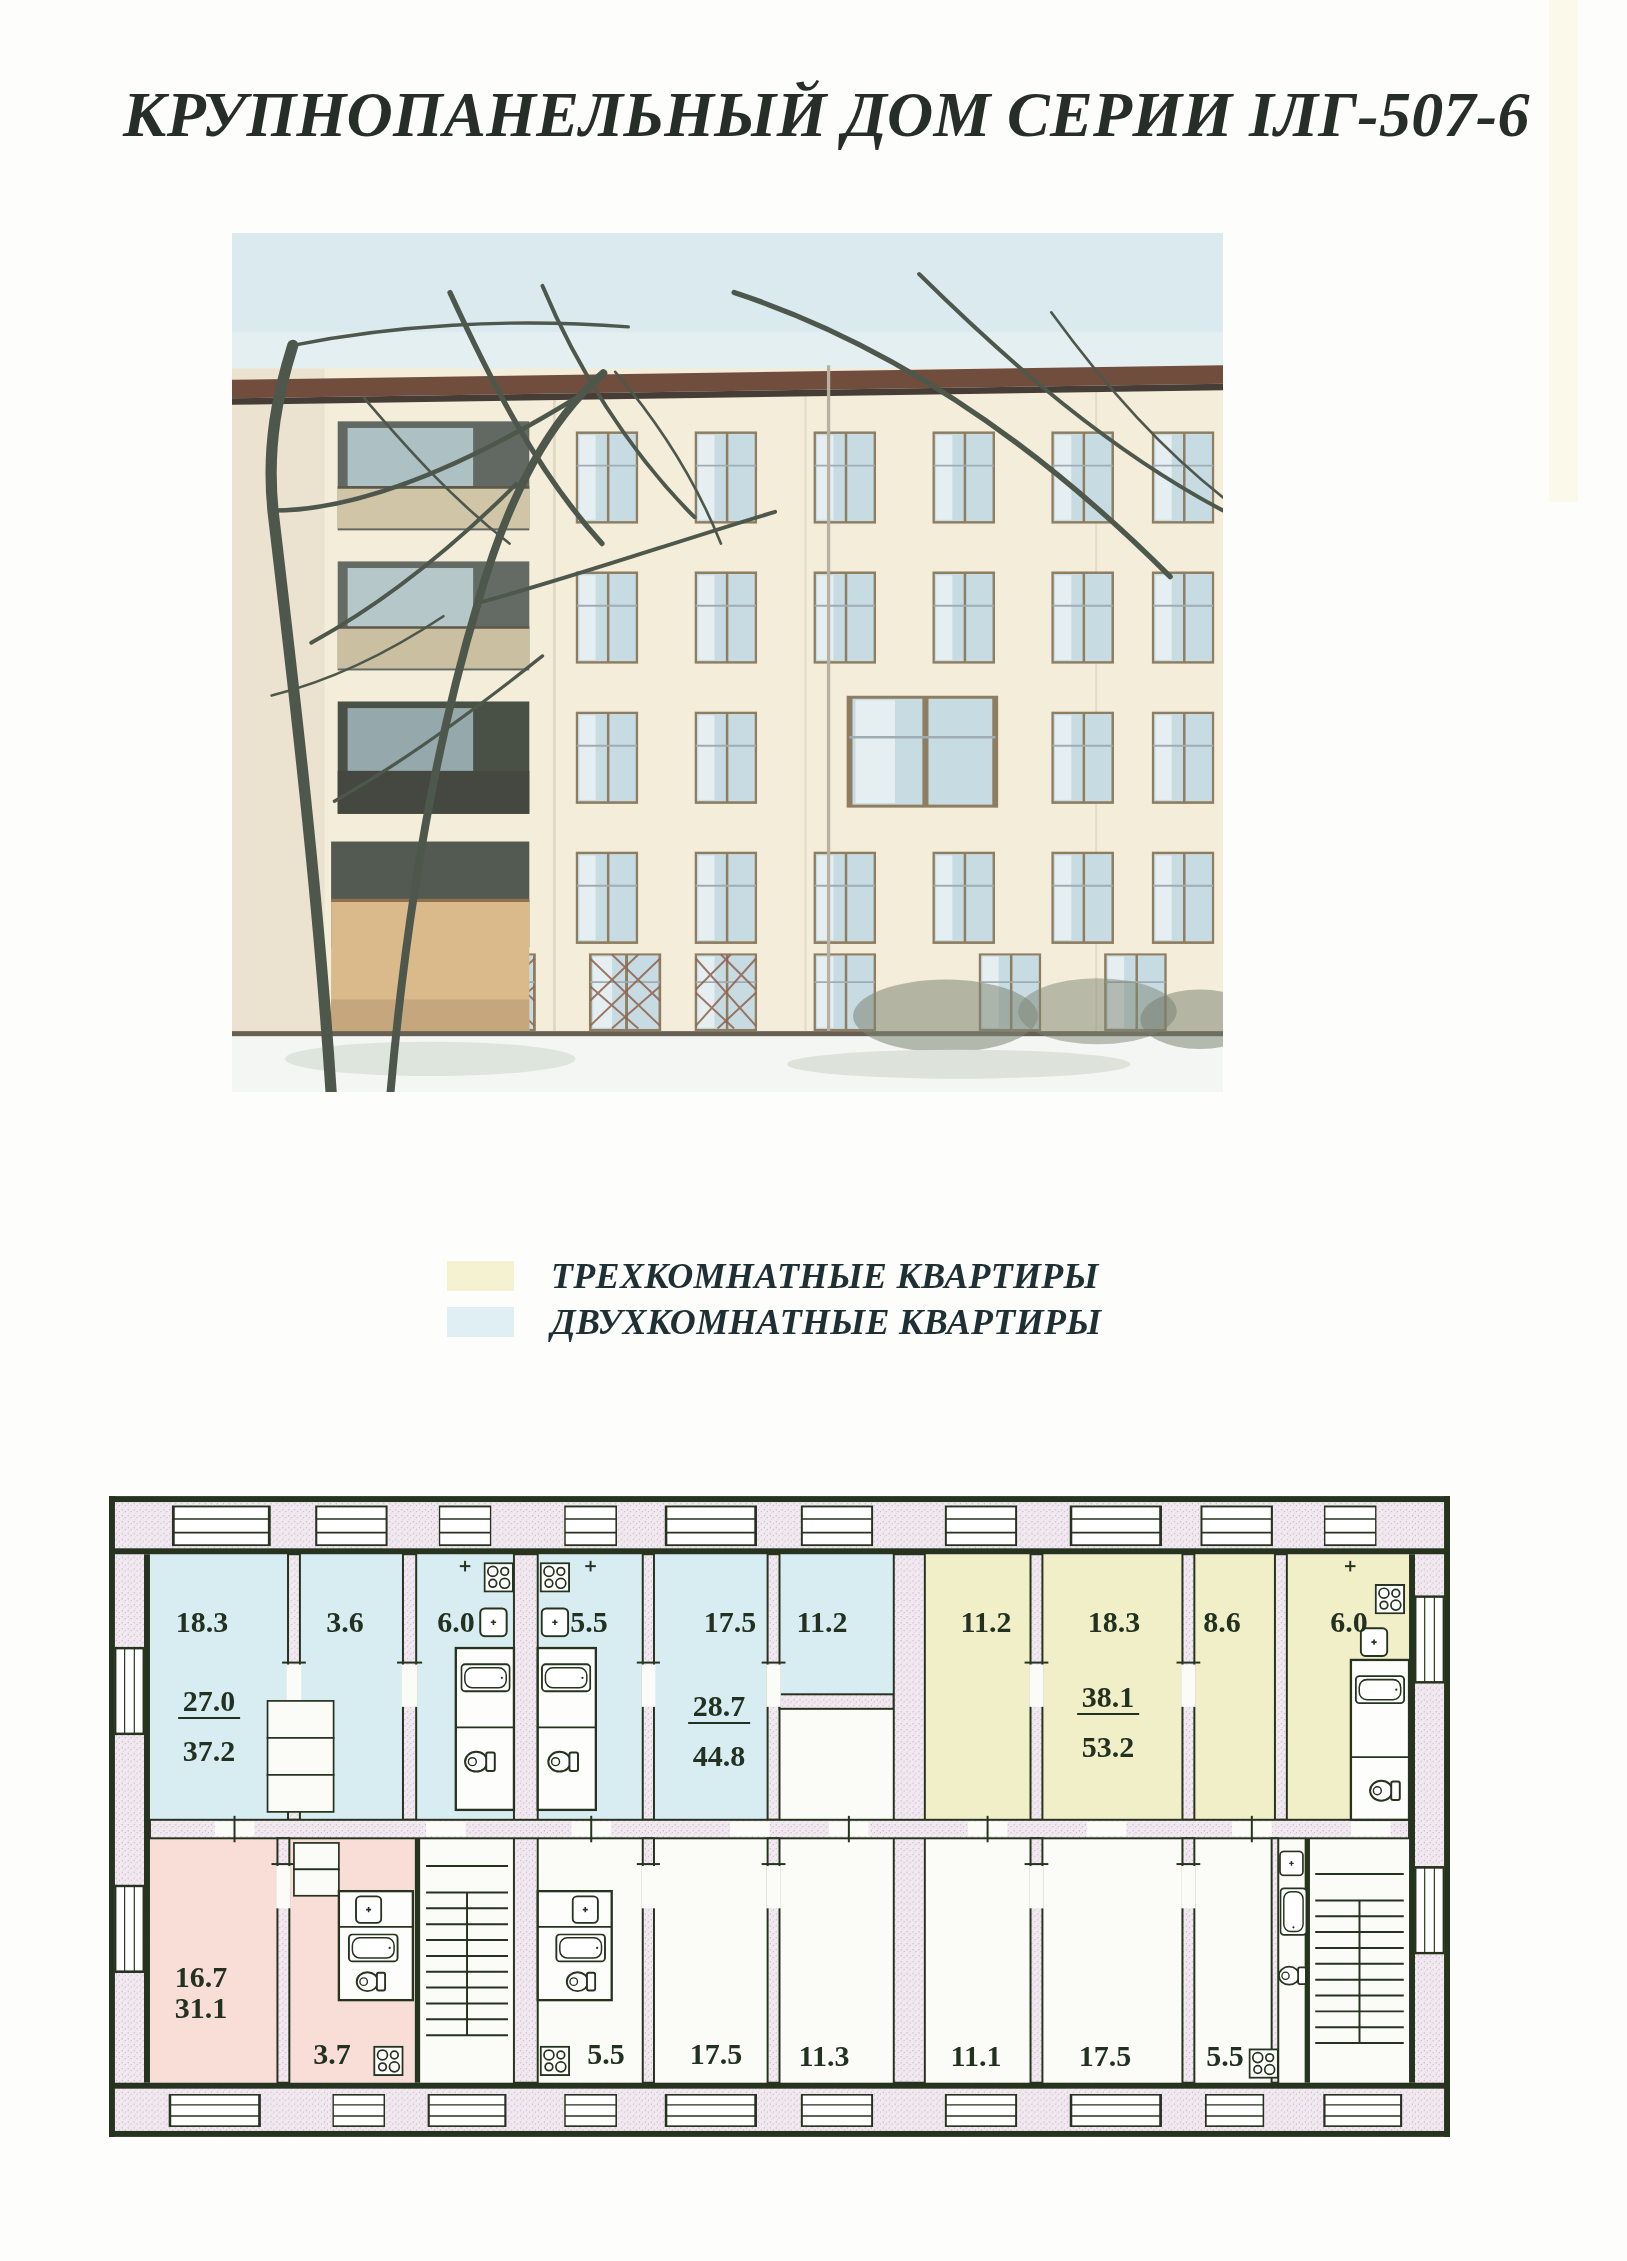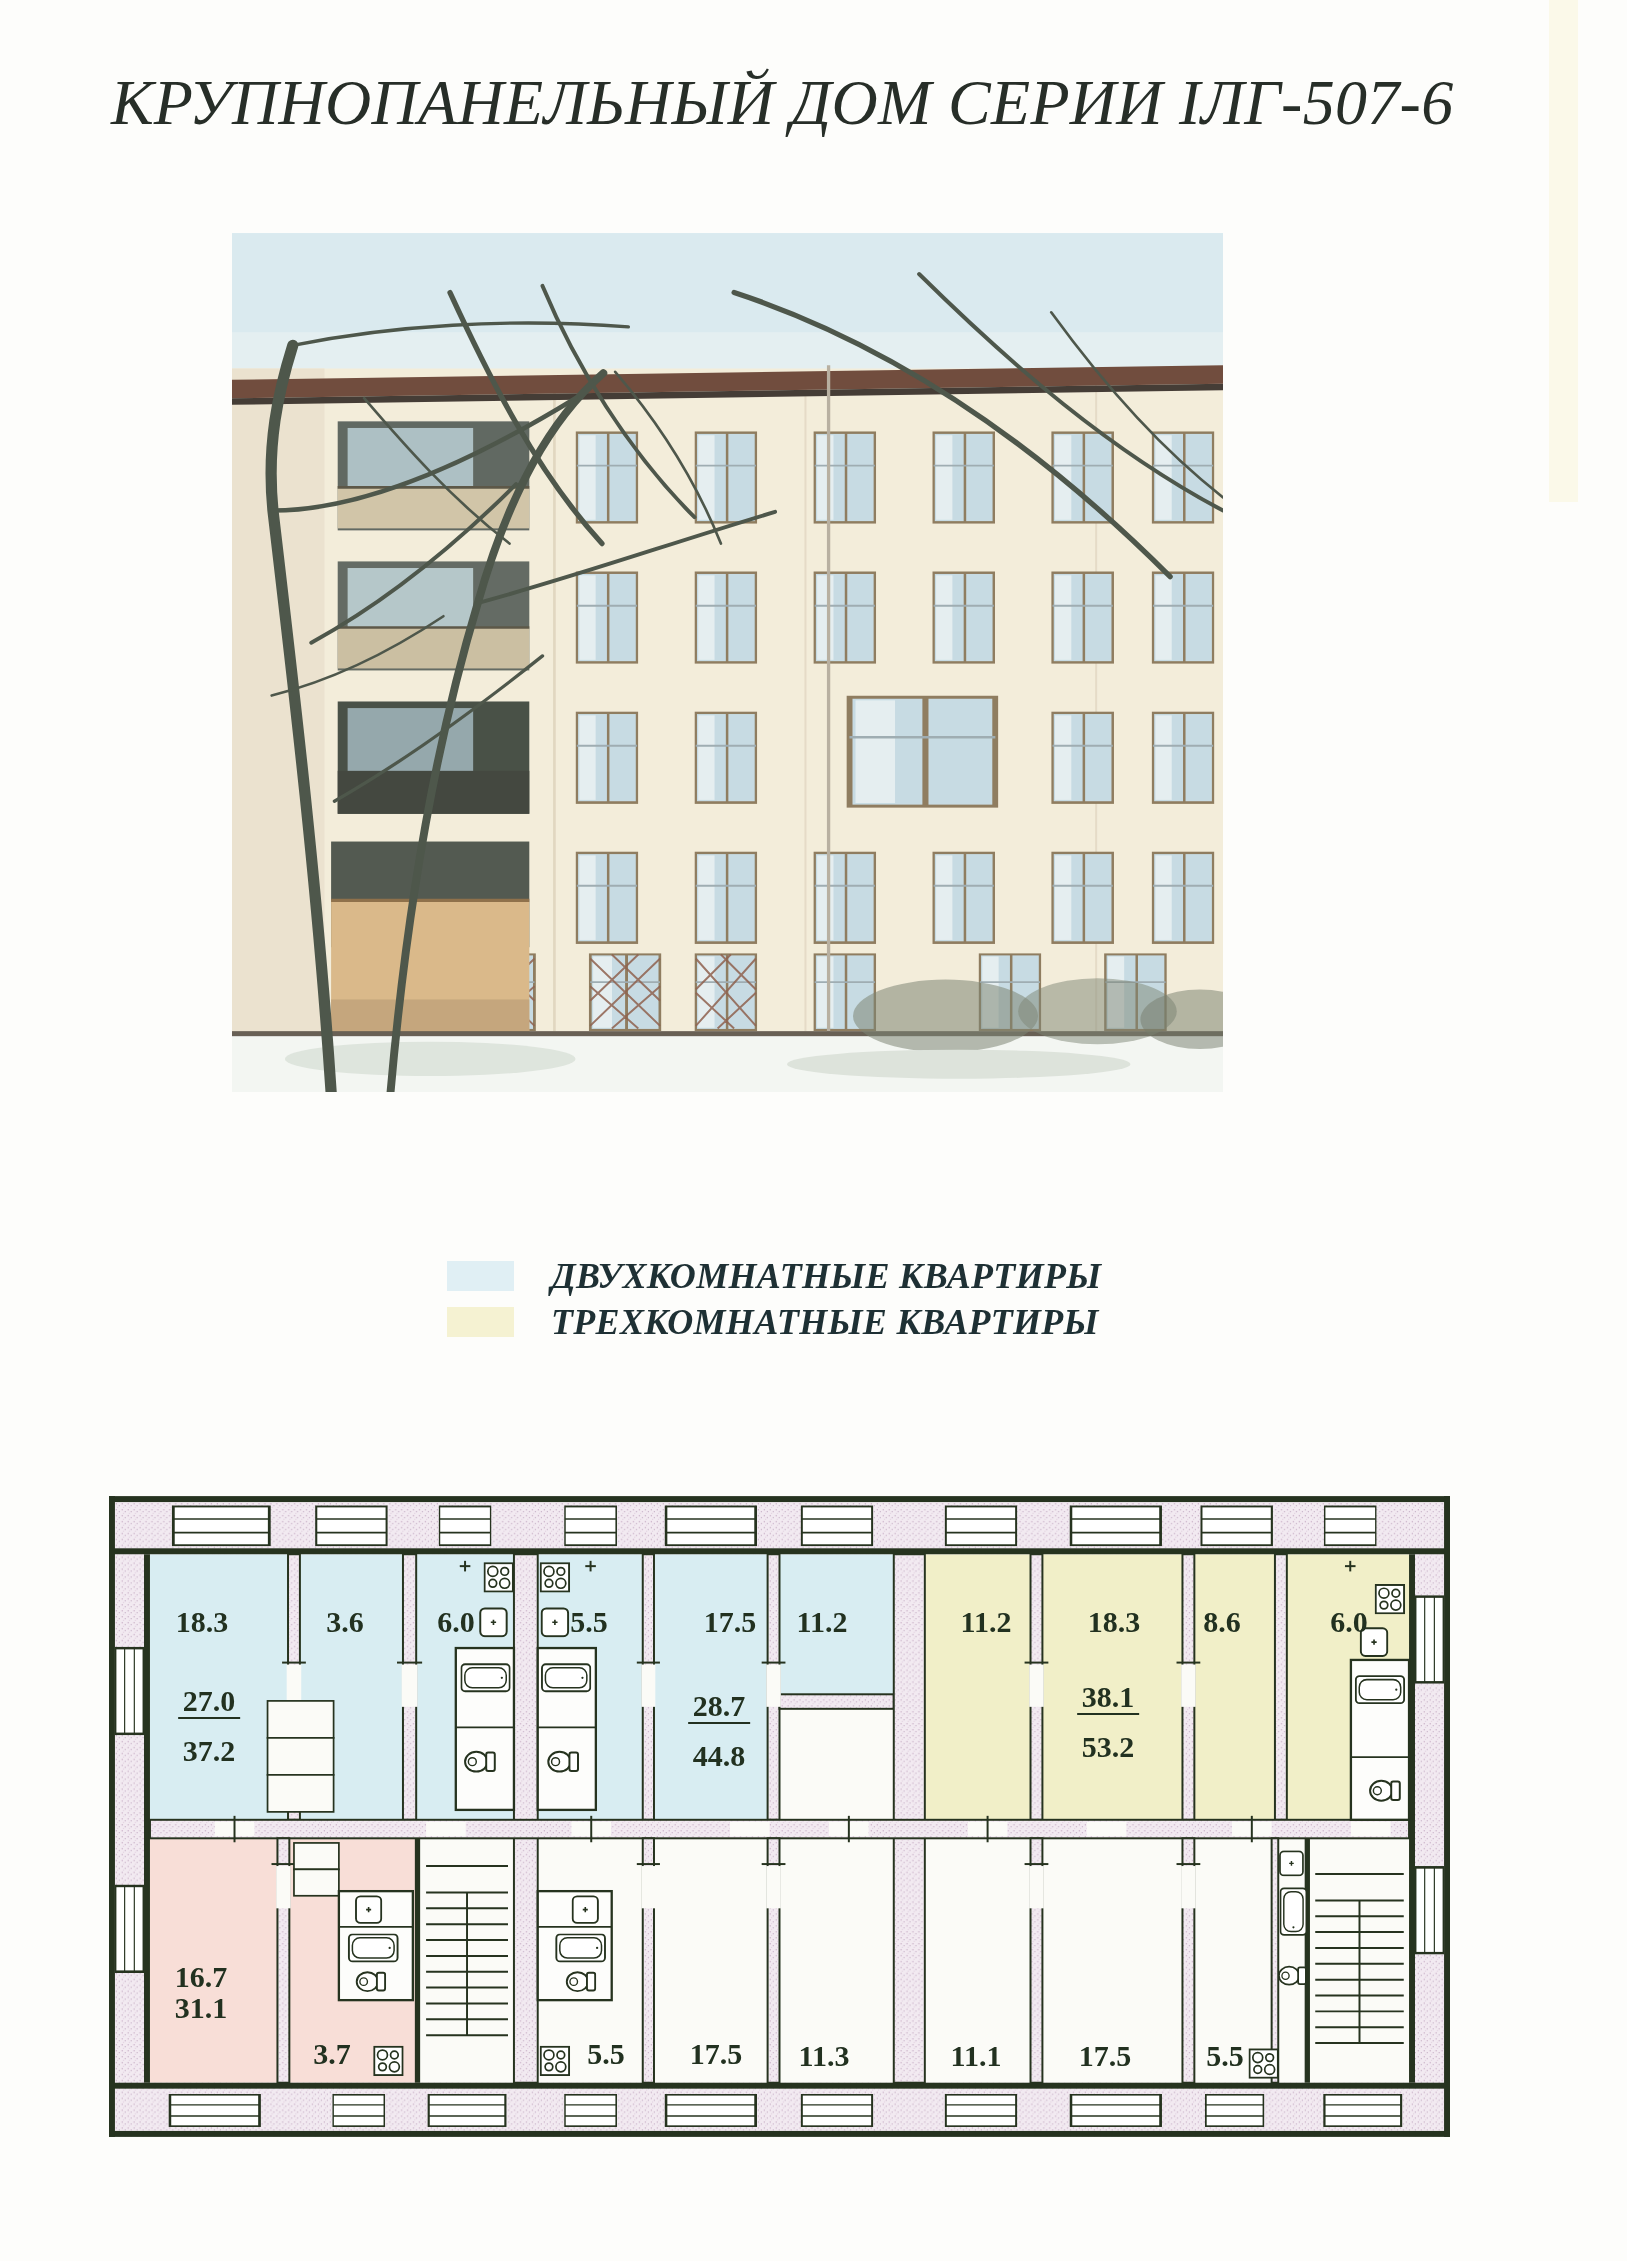--- a/index.html
+++ b/index.html
@@ -6,22 +6,22 @@
   body{
     width:1627px;height:2261px;position:relative;
     background:#fdfdfb;
     font-family:"Liberation Serif","DejaVu Serif",serif;
     overflow:hidden;
   }
   .scan-tint{position:absolute;left:1549px;top:0;width:29px;height:502px;background:#f8f3d0;opacity:.4;}
   
   .title{
     position:absolute;left:111px;top:66px;width:1413px;
-    font-size:64px;font-weight:normal;font-style:italic;
-    letter-spacing:0.3px;color:#272e28;white-space:nowrap;margin:0;
+    font-size:64px;font-weight:bold;font-style:italic;
+    letter-spacing:0.3px;color:#272e28;white-space:nowrap;margin:12px;
   }
   
   .photo{position:absolute;left:232px;top:233px;width:991px;height:859px;}
   .photo svg{display:block;width:100%;height:100%;}
   
   .legend{position:absolute;left:447px;top:1253px;}
   .legend-row{display:flex;align-items:center;height:46px;}
   .swatch{display:inline-block;width:67px;height:30px;margin-right:37px;background:#eee;}
   .legend-label{
     font-size:36px;font-weight:bold;font-style:italic;
@@ -159,26 +159,26 @@
       <path d="M580,210 C640,280 700,370 740,470" stroke-width="4"></path>
       <path d="M200,250 C260,320 330,400 420,470" stroke-width="4"></path>
       <path d="M60,700 C140,680 230,640 320,580" stroke-width="4"></path>
     </g>
     <rect x="0" y="0" width="1500" height="1300" fill="#ffffff" opacity="0.05"></rect>
   </svg>
 </div>
 
 <div class="legend">
   <div class="legend-row">
+    <span class="swatch" style="background: rgb(245, 242, 210);"></span>
+    <span class="legend-label">ТРЕХКОМНАТНЫЕ КВАРТИРЫ</span>
+  </div>
+  <div class="legend-row">
     <span class="swatch" style="background: rgb(224, 239, 244);"></span>
     <span class="legend-label">ДВУХКОМНАТНЫЕ КВАРТИРЫ</span>
-  </div>
-  <div class="legend-row">
-    <span class="swatch" style="background: rgb(245, 242, 210);"></span>
-    <span class="legend-label">ТРЕХКОМНАТНЫЕ КВАРТИРЫ</span>
   </div>
 </div>
 
 <div class="plan">
   <svg viewBox="0 0 2030 970">
     <defs>
       <pattern id="stip" width="9" height="9" patternUnits="userSpaceOnUse">
         <rect width="9" height="9" fill="#f2eaf1"></rect>
         <circle cx="2" cy="2.5" r="1.1" fill="#c9afc7"></circle>
         <circle cx="6.5" cy="5.5" r="0.9" fill="#bfa6c0"></circle>

